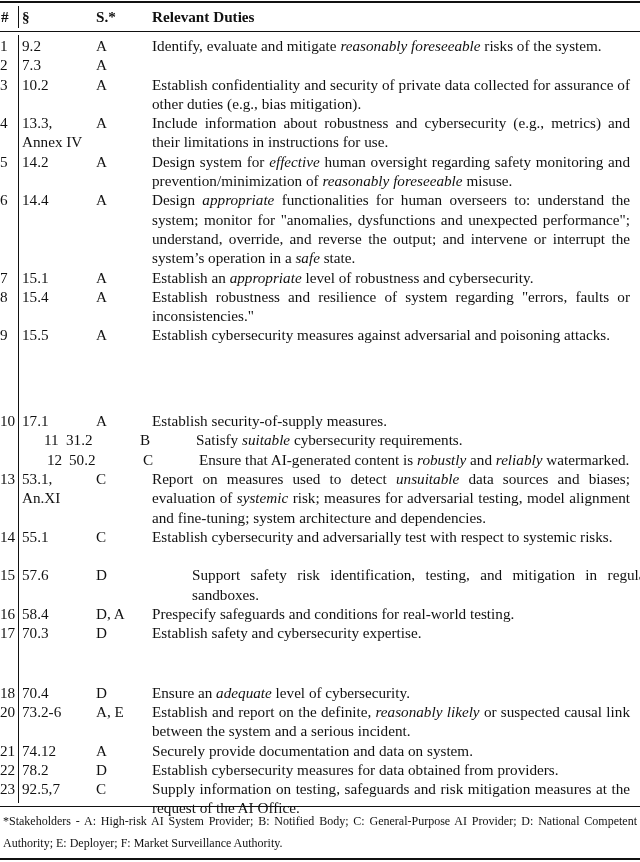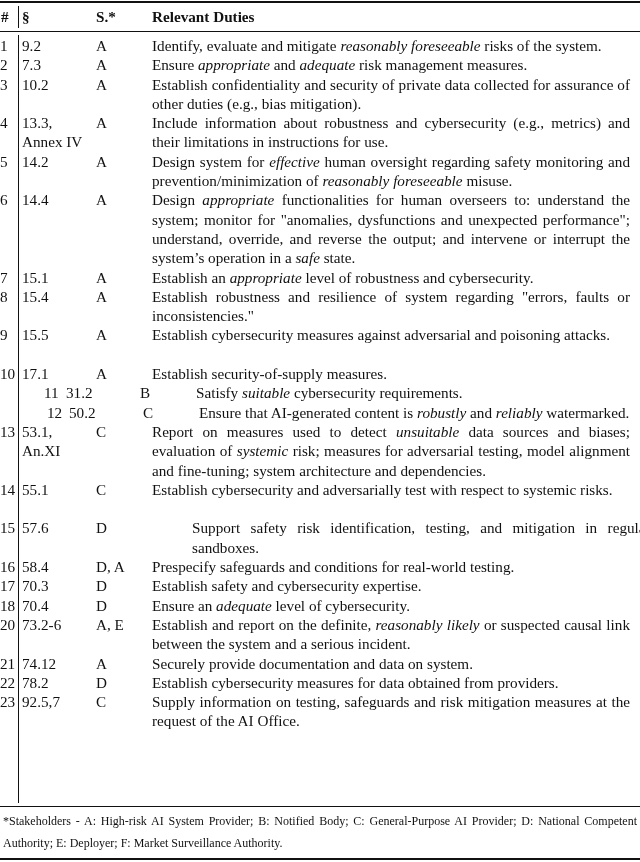--- a/index.html
+++ b/index.html
@@ -61,21 +61,20 @@
       <div class="row" style="height: 19.3px;">
         <div class="c-num">1</div>
         <div class="c-sec">9.2</div>
         <div class="c-st">A</div>
         <div class="c-duty">Identify, evaluate and mitigate <i>reasonably foreseeable</i> risks of the system.</div>
       </div>
       <div class="row" style="height: 19.3px;">
         <div class="c-num">2</div>
         <div class="c-sec">7.3</div>
         <div class="c-st">A</div>
-        <div class="c-duty">Ensure <i>appropriate</i> and <i>adequate</i> risk management measures.</div>
       </div>
       <div class="row" style="height: 38.6px;">
         <div class="c-num">3</div>
         <div class="c-sec">10.2</div>
         <div class="c-st">A</div>
         <div class="c-duty">Establish confidentiality and security of private data collected for assurance of other duties (e.g., bias mitigation).</div>
       </div>
       <div class="row" style="height: 38.6px;">
         <div class="c-num">4</div>
         <div class="c-sec">13.3,<br>Annex IV</div>
@@ -105,21 +104,21 @@
         <div class="c-sec">15.4</div>
         <div class="c-st">A</div>
         <div class="c-duty">Establish robustness and resilience of system regarding "errors, faults or inconsistencies."</div>
       </div>
       <div class="row" style="height: 38.6px;">
         <div class="c-num">9</div>
         <div class="c-sec">15.5</div>
         <div class="c-st">A</div>
         <div class="c-duty">Establish cybersecurity measures against adversarial and poisoning attacks.</div>
       </div>
-      <div class="row" style="height: 19.3px;">
+      <div class="row" style="height: 19.3px; margin-top: 47px;">
         <div class="c-num">10</div>
         <div class="c-sec">17.1</div>
         <div class="c-st">A</div>
         <div class="c-duty">Establish security-of-supply measures.</div>
       </div>
       <div class="row" style="height: 19.3px; margin-left: 44px;">
         <div class="c-num">11</div>
         <div class="c-sec">31.2</div>
         <div class="c-st">B</div>
         <div class="c-duty">Satisfy <i>suitable</i> cybersecurity requirements.</div>
@@ -153,21 +152,21 @@
         <div class="c-sec">58.4</div>
         <div class="c-st">D, A</div>
         <div class="c-duty">Prespecify safeguards and conditions for real-world testing.</div>
       </div>
       <div class="row" style="height: 19.3px;">
         <div class="c-num">17</div>
         <div class="c-sec">70.3</div>
         <div class="c-st">D</div>
         <div class="c-duty">Establish safety and cybersecurity expertise.</div>
       </div>
-      <div class="row" style="height: 19.3px;">
+      <div class="row" style="height: 19.3px; margin-top: 40px;">
         <div class="c-num">18</div>
         <div class="c-sec">70.4</div>
         <div class="c-st">D</div>
         <div class="c-duty">Ensure an <i>adequate</i> level of cybersecurity.</div>
       </div>
       <div class="row" style="height: 38.6px;">
         <div class="c-num">20</div>
         <div class="c-sec">73.2-6</div>
         <div class="c-st">A, E</div>
         <div class="c-duty">Establish and report on the definite, <i>reasonably likely</i> or suspected causal link between the system and a serious incident.</div>

